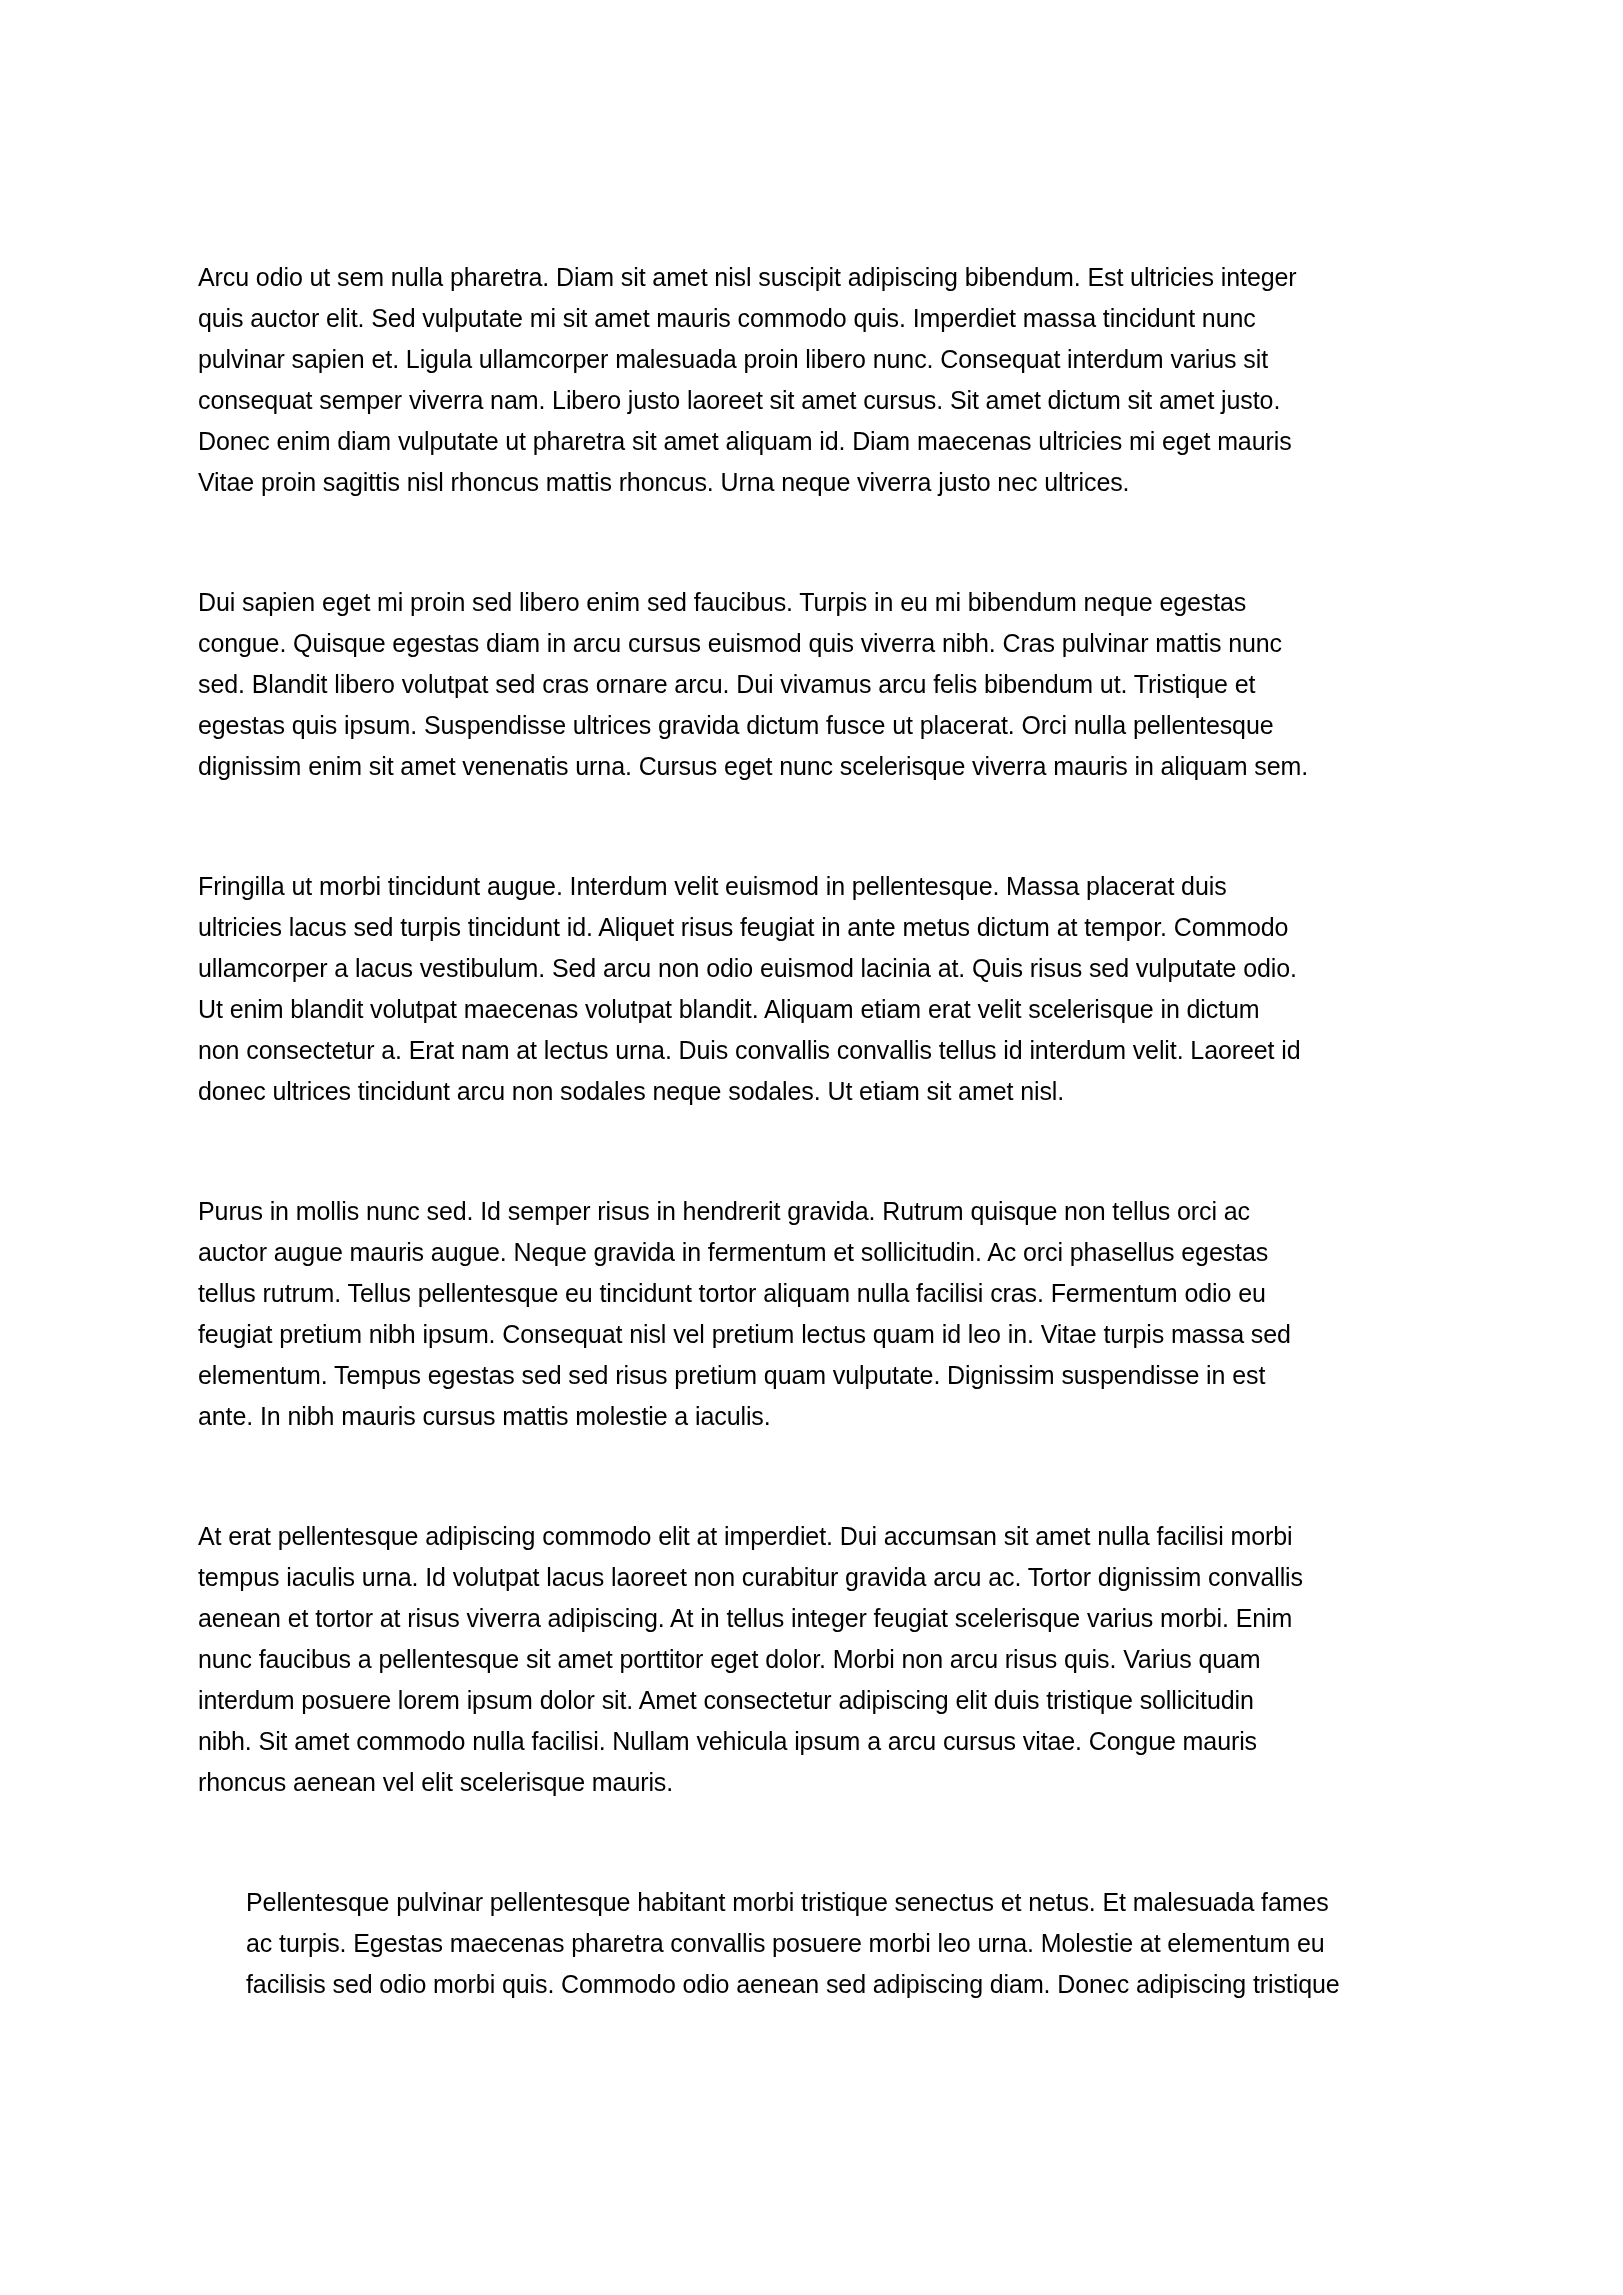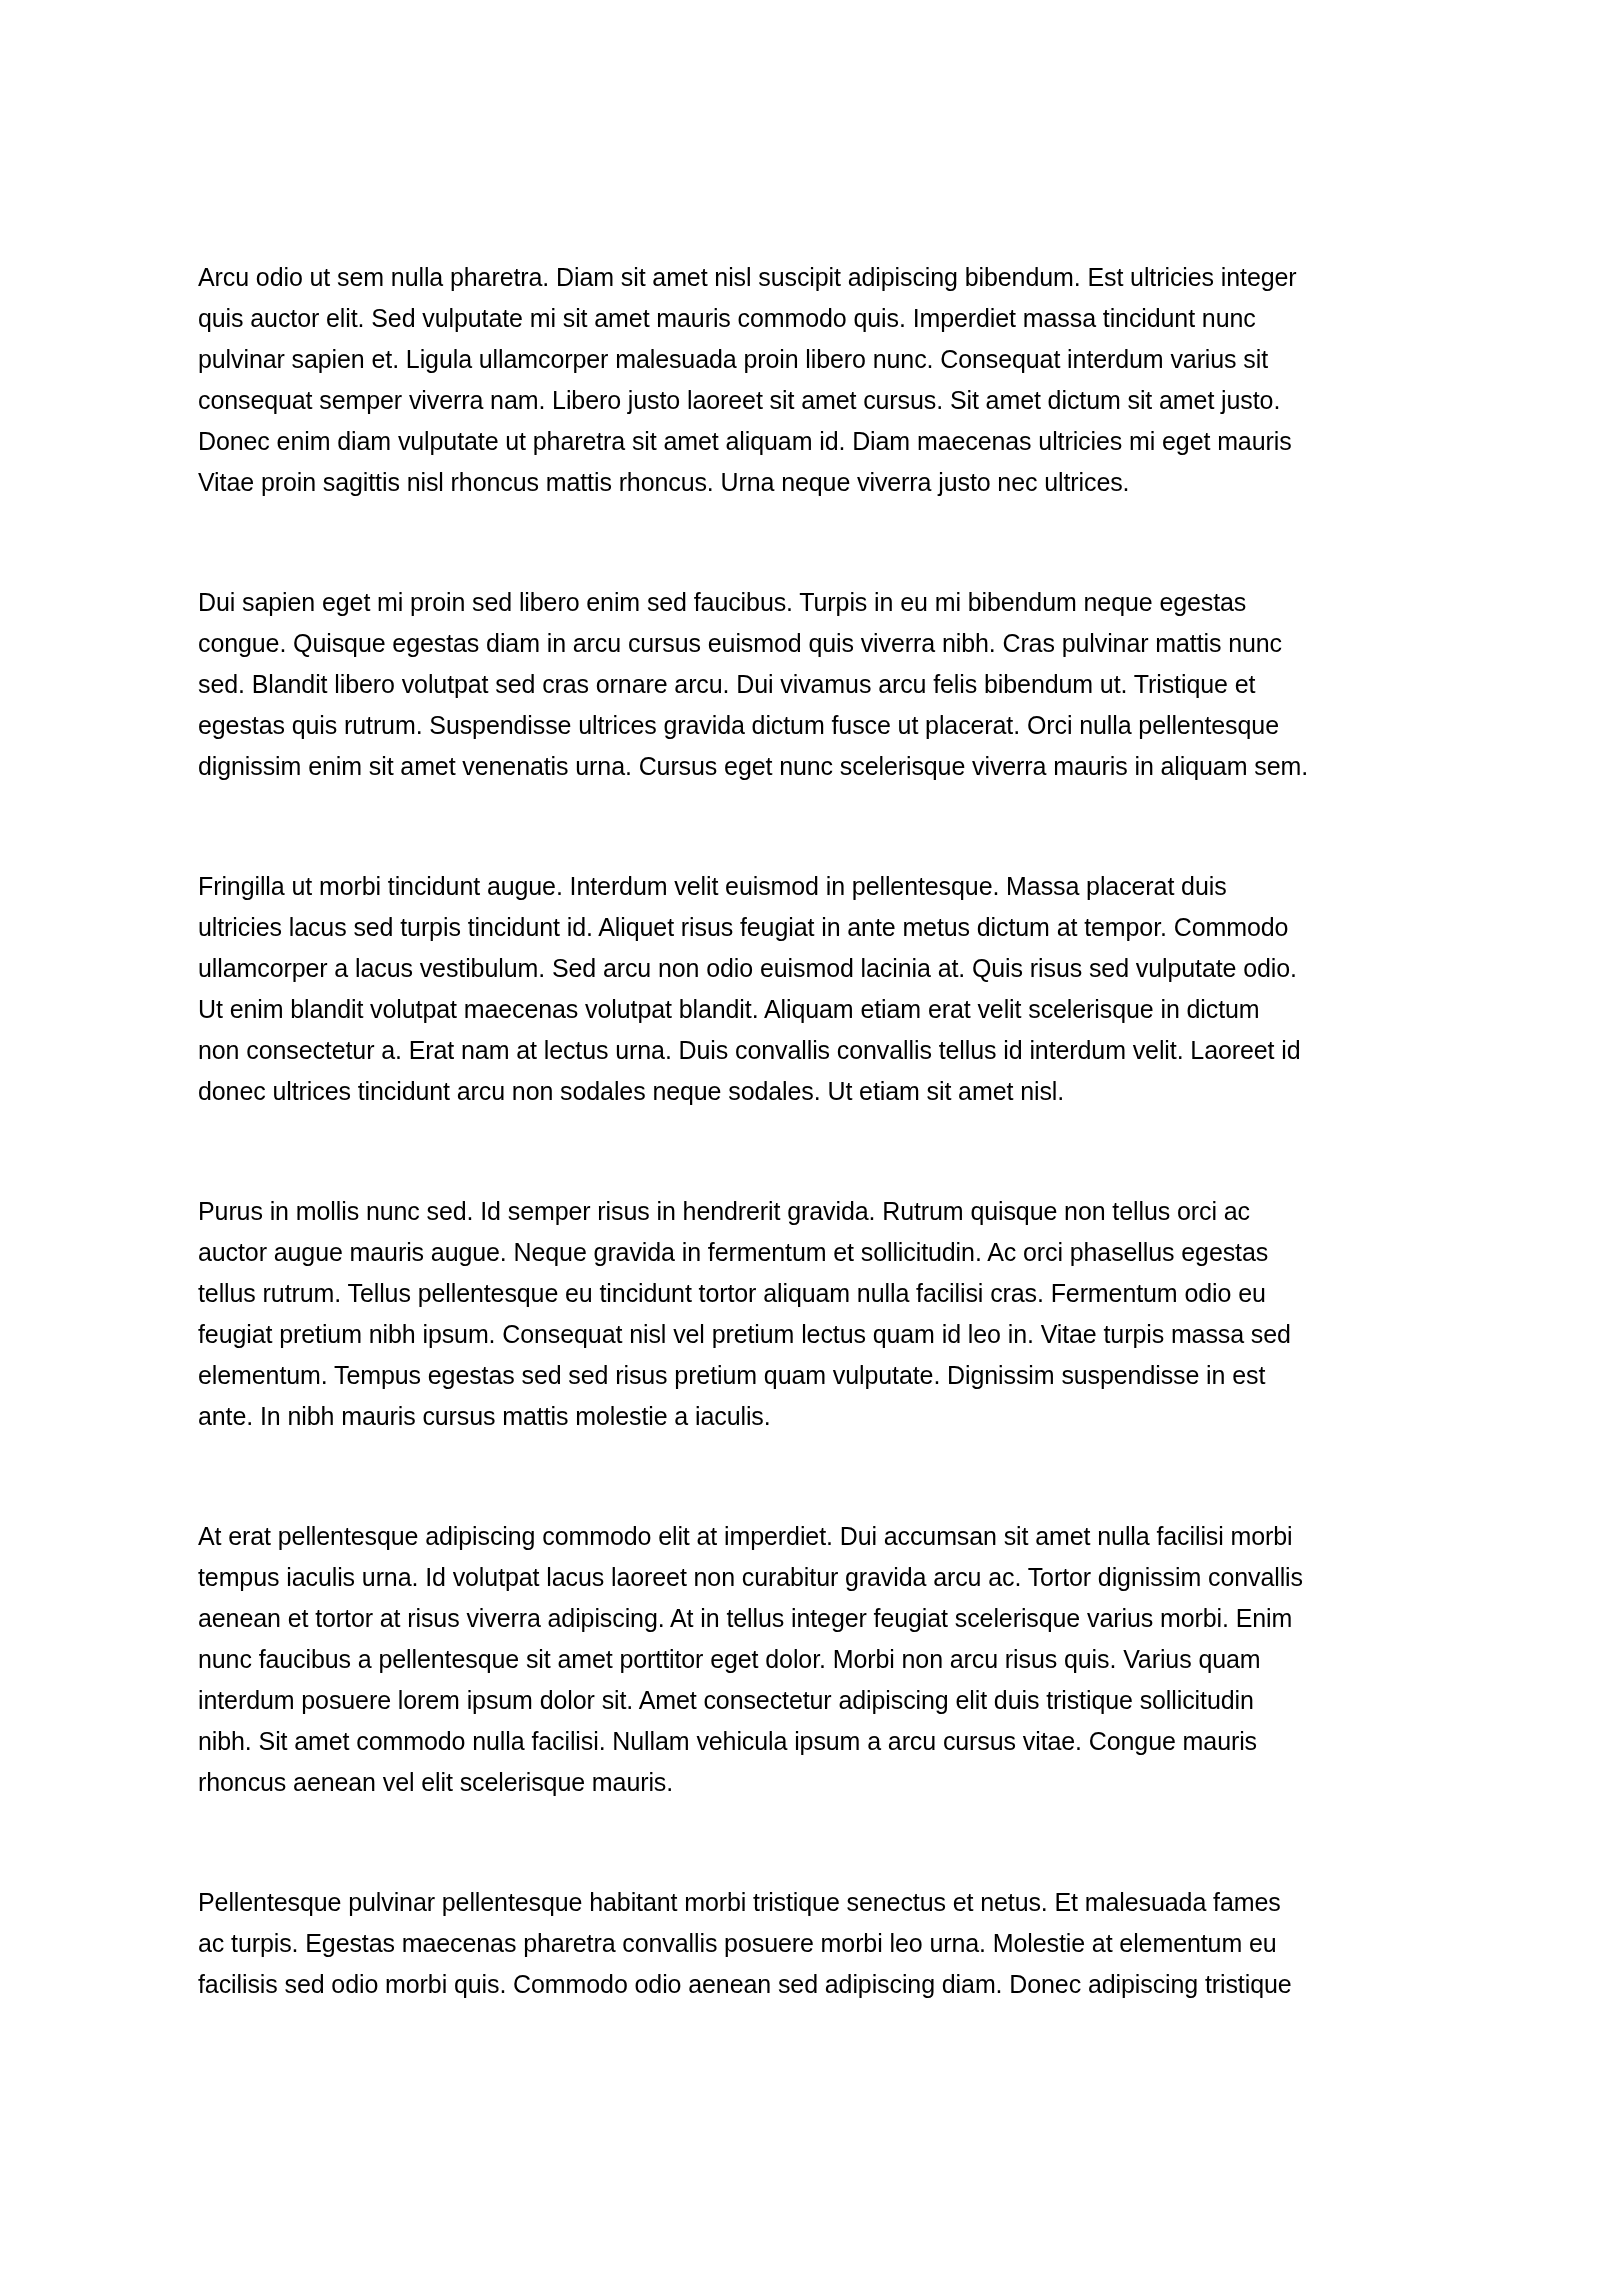--- a/index.html
+++ b/index.html
@@ -22,20 +22,21 @@
     height: 1747px;
     background: #ffffff;
     box-sizing: border-box;
     padding: 257px 196px 0 198px;
   }
   .paragraph {
     margin: 0 0 79px 0;
   }
   .paragraph:last-child {
     margin-bottom: 0;
+    margin-left: 48px;
   }
   .line {
     font-size: 25px;
     line-height: 41px;
     letter-spacing: -0.1px;
     color: #000000;
     white-space: nowrap;
   }
 </style>
 </head>
@@ -49,21 +50,21 @@
     <div class="line">pulvinar sapien et. Ligula ullamcorper malesuada proin libero nunc. Consequat interdum varius sit</div>
     <div class="line">consequat semper viverra nam. Libero justo laoreet sit amet cursus. Sit amet dictum sit amet justo.</div>
     <div class="line">Donec enim diam vulputate ut pharetra sit amet aliquam id. Diam maecenas ultricies mi eget mauris</div>
     <div class="line">Vitae proin sagittis nisl rhoncus mattis rhoncus. Urna neque viverra justo nec ultrices.</div>
   </div>
 
   <div class="paragraph">
     <div class="line">Dui sapien eget mi proin sed libero enim sed faucibus. Turpis in eu mi bibendum neque egestas</div>
     <div class="line">congue. Quisque egestas diam in arcu cursus euismod quis viverra nibh. Cras pulvinar mattis nunc</div>
     <div class="line">sed. Blandit libero volutpat sed cras ornare arcu. Dui vivamus arcu felis bibendum ut. Tristique et</div>
-    <div class="line">egestas quis rutrum. Suspendisse ultrices gravida dictum fusce ut placerat. Orci nulla pellentesque</div>
+    <div class="line">egestas quis ipsum. Suspendisse ultrices gravida dictum fusce ut placerat. Orci nulla pellentesque</div>
     <div class="line">dignissim enim sit amet venenatis urna. Cursus eget nunc scelerisque viverra mauris in aliquam sem.</div>
   </div>
 
   <div class="paragraph">
     <div class="line">Fringilla ut morbi tincidunt augue. Interdum velit euismod in pellentesque. Massa placerat duis</div>
     <div class="line">ultricies lacus sed turpis tincidunt id. Aliquet risus feugiat in ante metus dictum at tempor. Commodo</div>
     <div class="line">ullamcorper a lacus vestibulum. Sed arcu non odio euismod lacinia at. Quis risus sed vulputate odio.</div>
     <div class="line">Ut enim blandit volutpat maecenas volutpat blandit. Aliquam etiam erat velit scelerisque in dictum</div>
     <div class="line">non consectetur a. Erat nam at lectus urna. Duis convallis convallis tellus id interdum velit. Laoreet id</div>
     <div class="line">donec ultrices tincidunt arcu non sodales neque sodales. Ut etiam sit amet nisl.</div>

